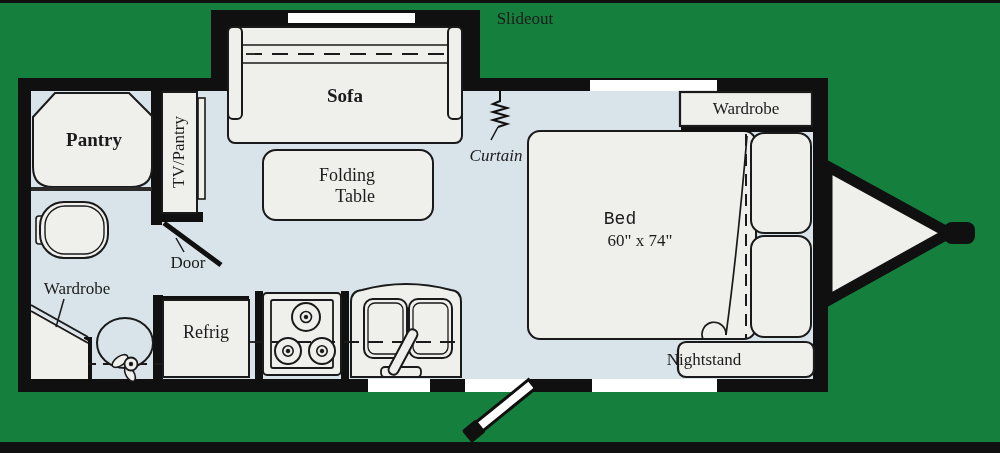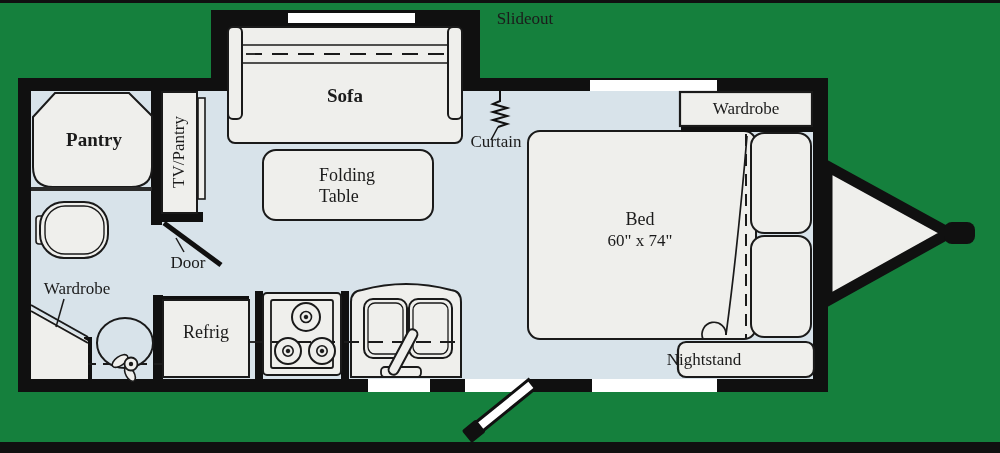--- a/index.html
+++ b/index.html
@@ -9,21 +9,21 @@
   }
   #plan-svg{position:absolute;left:0;top:0;width:1000px;height:453px;}
   .lbl{
     position:absolute;color:#1b1b1b;transform:translate(-50%,-50%);
     white-space:nowrap;font-family:"Liberation Serif", serif;line-height:1.15;
   }
   .fs17{font-size:17px;}
   .fs18{font-size:18px;}
   .fs19{font-size:19px;font-weight:bold;}
   .rot90{transform:translate(-50%,-50%) rotate(-90deg);}
-  .twoline{white-space:pre-line;text-align:left;line-height:21px;}
+  .twoline{white-space:pre-line;text-align:right;line-height:21px;}
 </style>
 </head>
 <body>
 
 <div id="stage">
 
   <svg id="plan-svg" viewBox="0 0 1000 453" xmlns="http://www.w3.org/2000/svg">
 
     <rect x="28" y="86" width="790" height="298" fill="#d8e3ea"></rect>
 
@@ -152,22 +152,22 @@
     <rect x="0" y="0" width="1000" height="3" fill="#101010"></rect>
     <rect x="0" y="442" width="1000" height="11" fill="#101010"></rect>
   </svg>
 
   <div class="lbl fs17" style="left:525px;top:19px;">Slideout</div>
   <div class="lbl fs19" style="left:345px;top:96px;">Sofa</div>
   <div class="lbl fs19" style="left:94px;top:140px;">Pantry</div>
   <div class="lbl fs17 rot90" style="left:179px;top:152px;">TV/Pantry</div>
   <div class="lbl fs18 twoline" style="left:347px;top:186px;">Folding
 Table</div>
-  <div class="lbl fs17" style="left:496px;top:142px;">Curtain</div>
+  <div class="lbl fs17" style="left:496px;top:156px;font-style:italic;">Curtain</div>
   <div class="lbl fs17" style="left:746px;top:109px;">Wardrobe</div>
-  <div class="lbl fs18" style="left:640px;top:219px;">Bed</div>
+  <div class="lbl fs18" style="left:620px;top:219px;font-family:Liberation Mono, monospace;">Bed</div>
   <div class="lbl fs17" style="left:640px;top:241px;">60" x 74"</div>
   <div class="lbl fs17" style="left:188px;top:263px;text-align:center;">Door</div>
   <div class="lbl fs17" style="left:77px;top:289px;">Wardrobe</div>
   <div class="lbl fs18" style="left:206px;top:332px;">Refrig</div>
   <div class="lbl fs17" style="left:704px;top:360px;">Nightstand</div>
 
 </div>
 
 </body></html>

